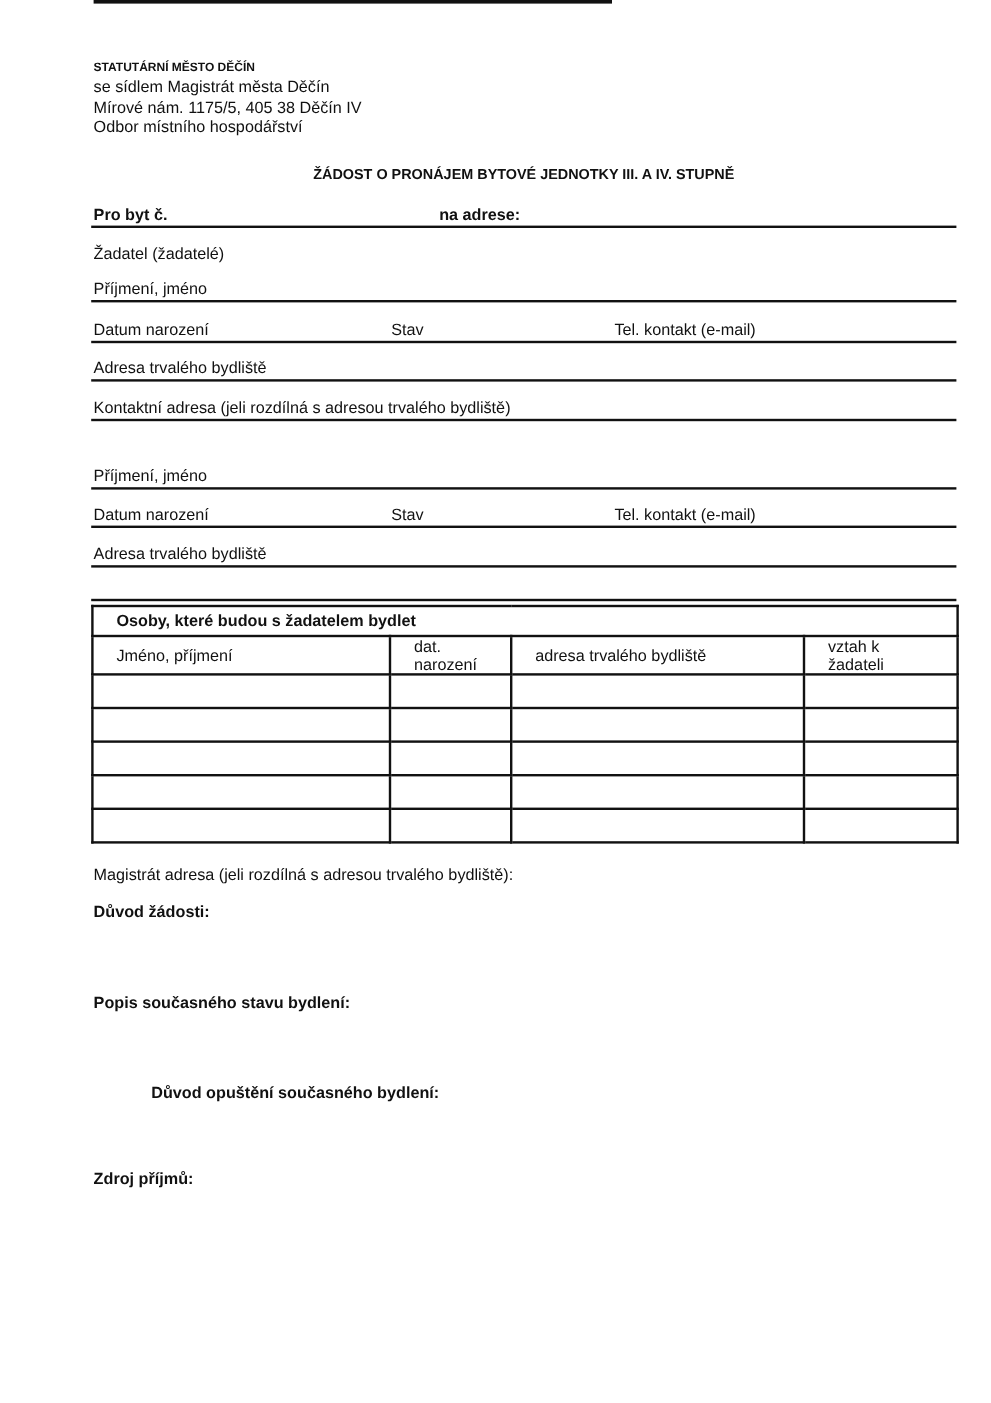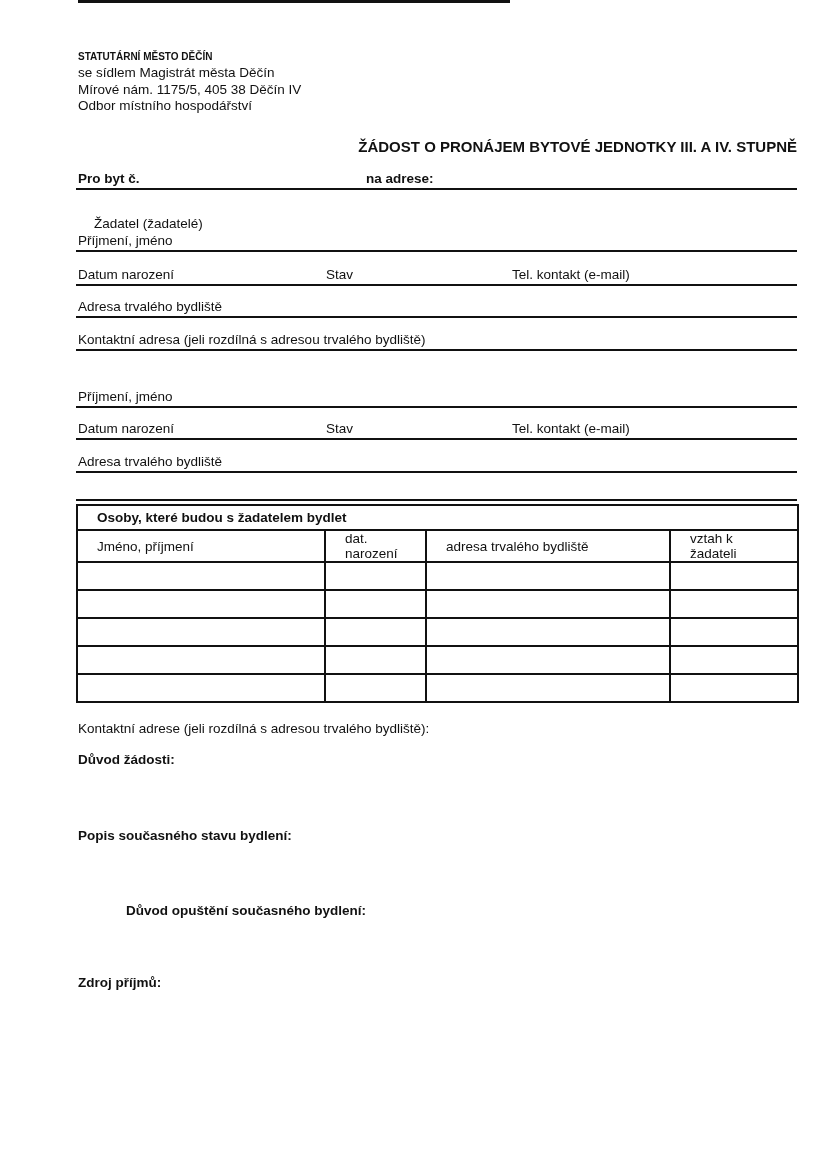--- a/index.html
+++ b/index.html
@@ -24,21 +24,21 @@
   }
 
   .letterhead {
     position:absolute; top:49px; left:78px;
     line-height:16.4px; white-space:nowrap;
   }
   .letterhead .org { font-weight:bold; font-size:10px; }
 
   .form-title {
     position:absolute; top:138px; left:76px; width:721px;
-    text-align:right; font-weight:bold; font-size:15px;
+    text-align:center; font-weight:bold; font-size:12px;
   }
 
   
   .fieldline {
     position:absolute; left:76px; width:721px; height:18px;
     border-bottom:2px solid #111;
     text-decoration:underline;
   }
   .fieldline .lbl {
     position:absolute; bottom:2px; white-space:nowrap;
@@ -81,21 +81,21 @@
     <div>Odbor místního hospodářství</div>
   </div>
 
   <div class="form-title">ŽÁDOST O PRONÁJEM BYTOVÉ JEDNOTKY III. A IV. STUPNĚ</div>
 
   <div class="fieldline" style="top:172px;">
     <span class="lbl bold" style="left:2px;">Pro byt č.</span>
     <span class="lbl bold" style="left:290px;">na adrese:</span>
   </div>
 
-  <div class="plain-label" style="top:216px;margin-left:16px;">Žadatel (žadatelé)</div>
+  <div class="plain-label" style="top:204px;">Žadatel (žadatelé)</div>
 
   <div class="fieldline" style="top:234px;">
     <span class="lbl" style="left:2px;">Příjmení, jméno</span>
   </div>
   <div class="fieldline" style="top:268px;">
     <span class="lbl" style="left:2px;">Datum narození</span>
     <span class="lbl" style="left:250px;">Stav</span>
     <span class="lbl" style="left:436px;">Tel. kontakt (e-mail)</span>
   </div>
   <div class="fieldline" style="top:300px;">
@@ -162,19 +162,19 @@
     </tr>
     <tr class="data-row">
       <td></td>
       <td></td>
       <td></td>
       <td></td>
     </tr>
   </tbody>
     </table>
 
-  <div class="plain-label" style="top:721px;">Kontaktní adrese (jeli rozdílná s adresou trvalého bydliště):</div>
+  <div class="plain-label" style="top:721px;">Magistrát adresa (jeli rozdílná s adresou trvalého bydliště):</div>
   <div class="plain-label bold" style="top:752px;text-align:right;">Důvod žádosti:</div>
   <div class="plain-label bold" style="top:828px;">Popis současného stavu bydlení:</div>
   <div class="plain-label bold" style="top:903px;padding-left:48px;">Důvod opuštění současného bydlení:</div>
   <div class="plain-label bold" style="top:975px;">Zdroj příjmů:</div>
 
 </div>
 
 </body></html>

